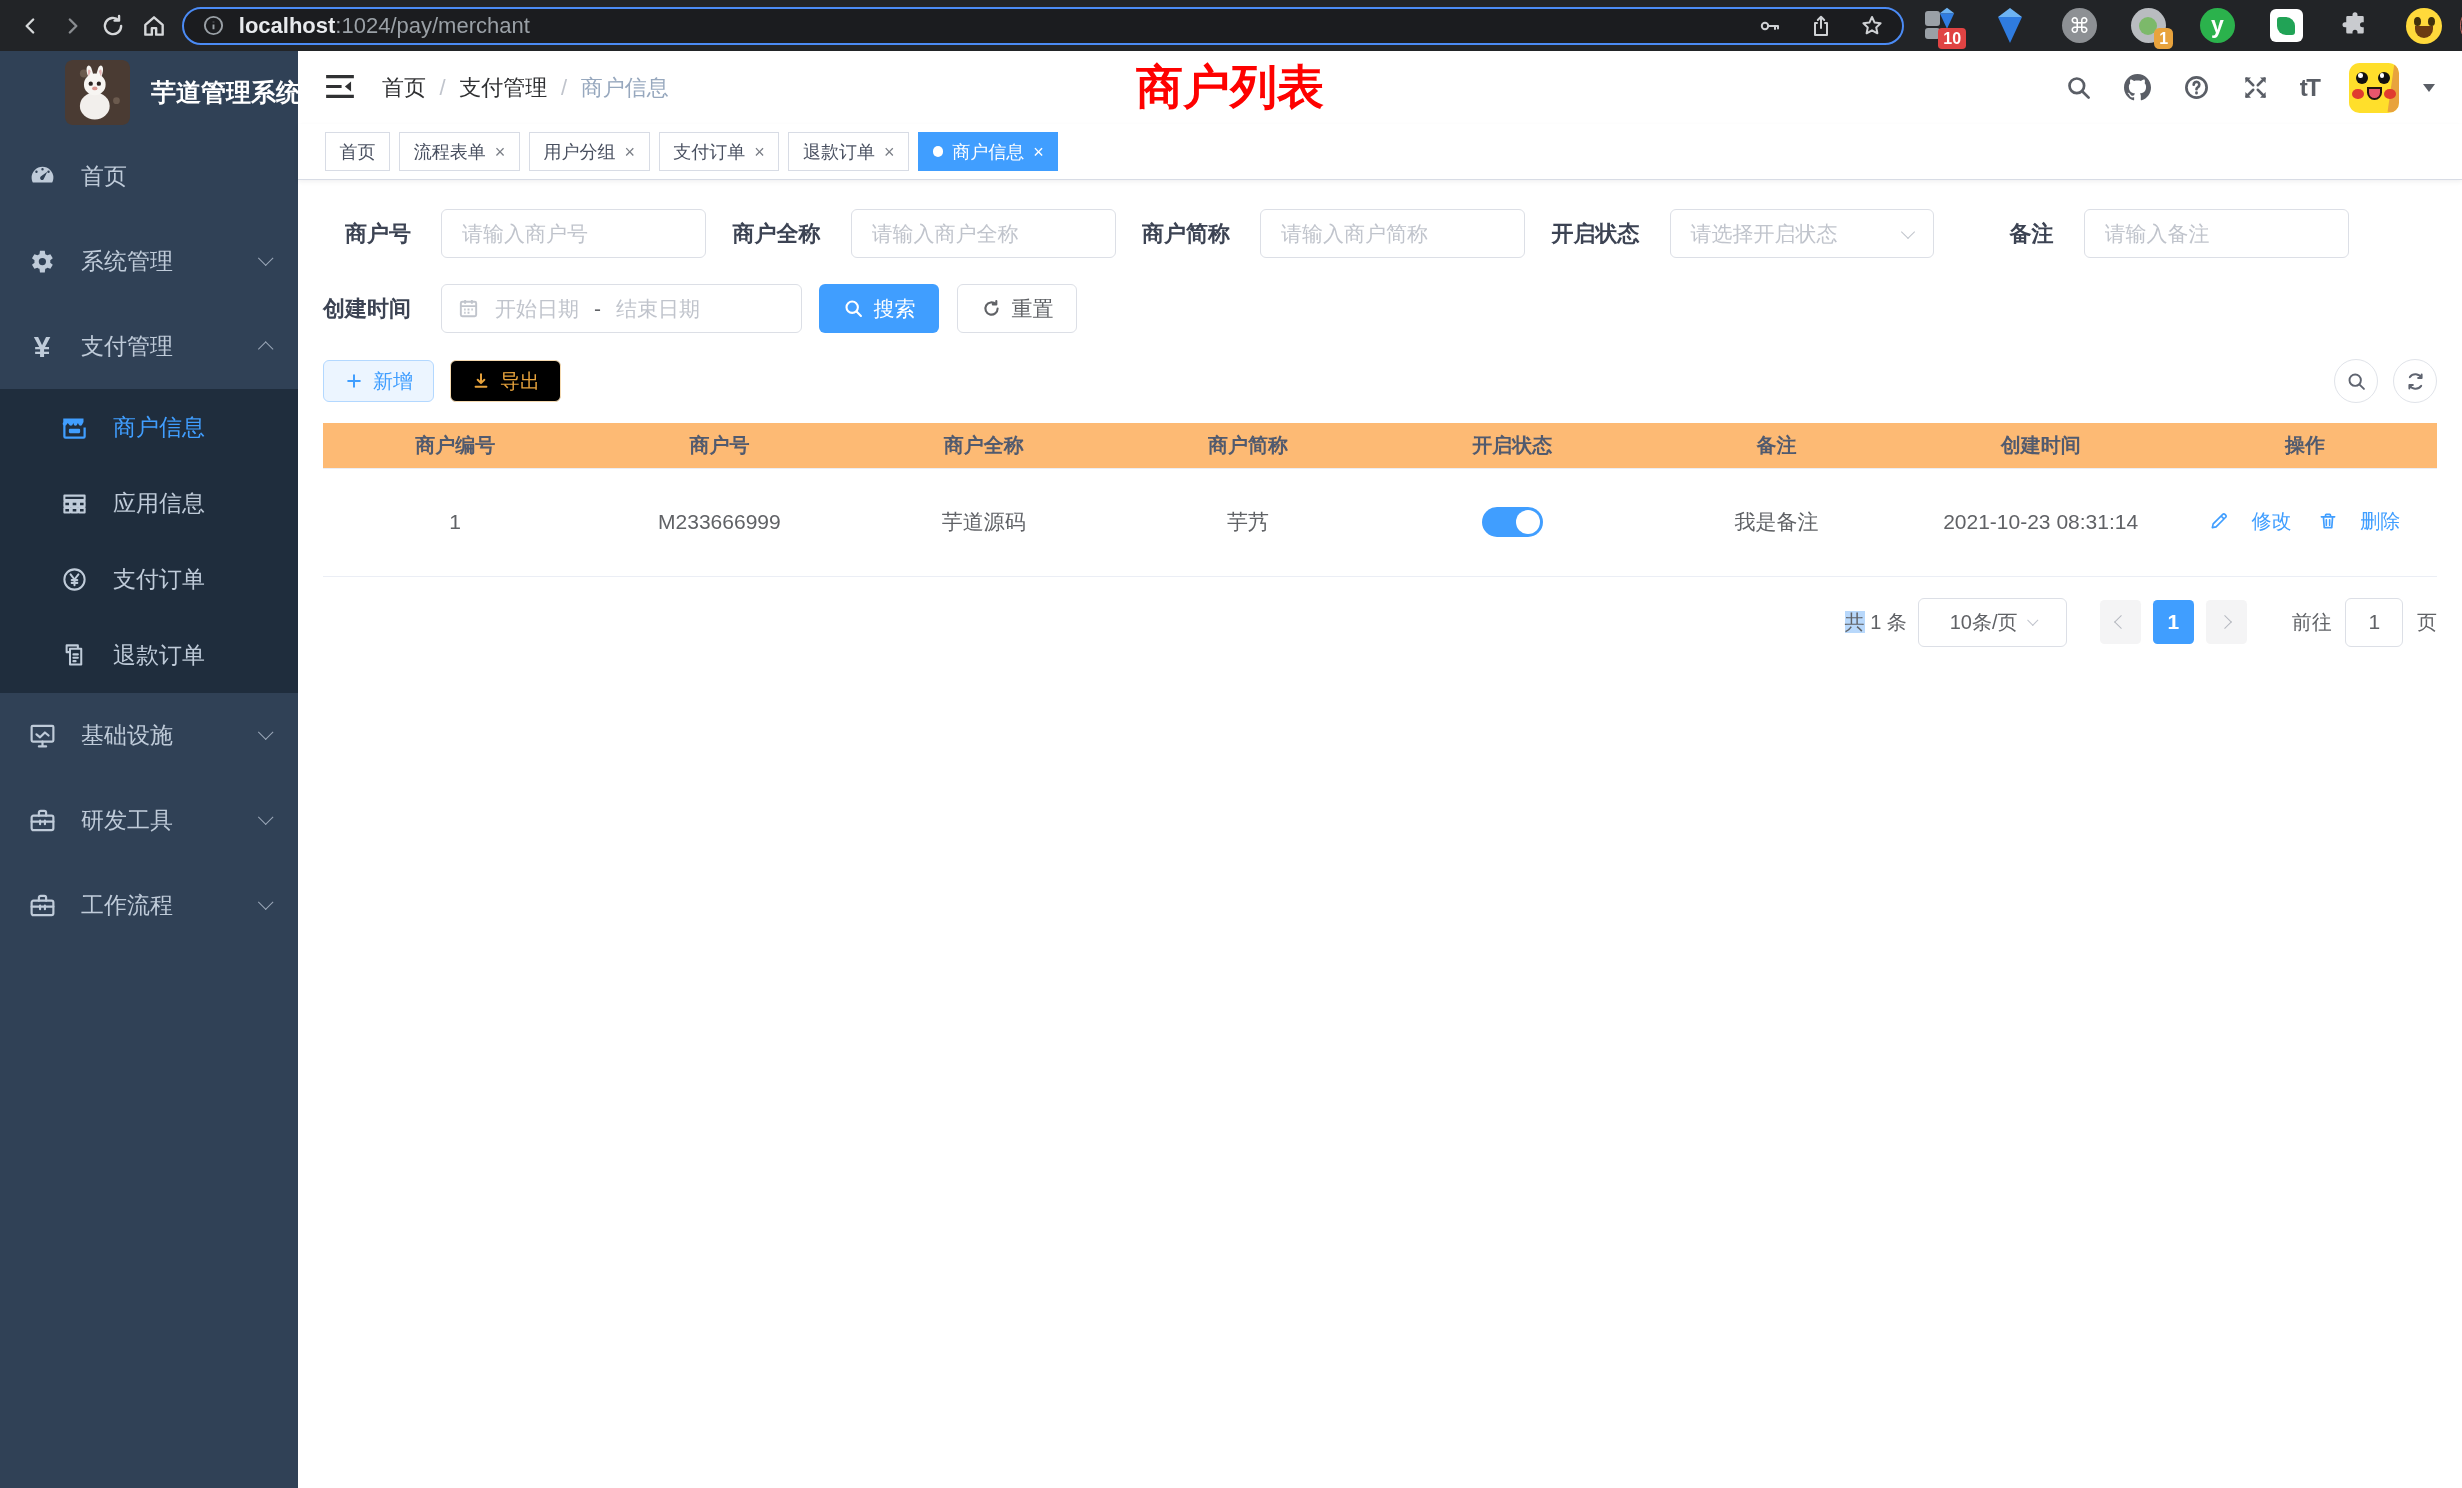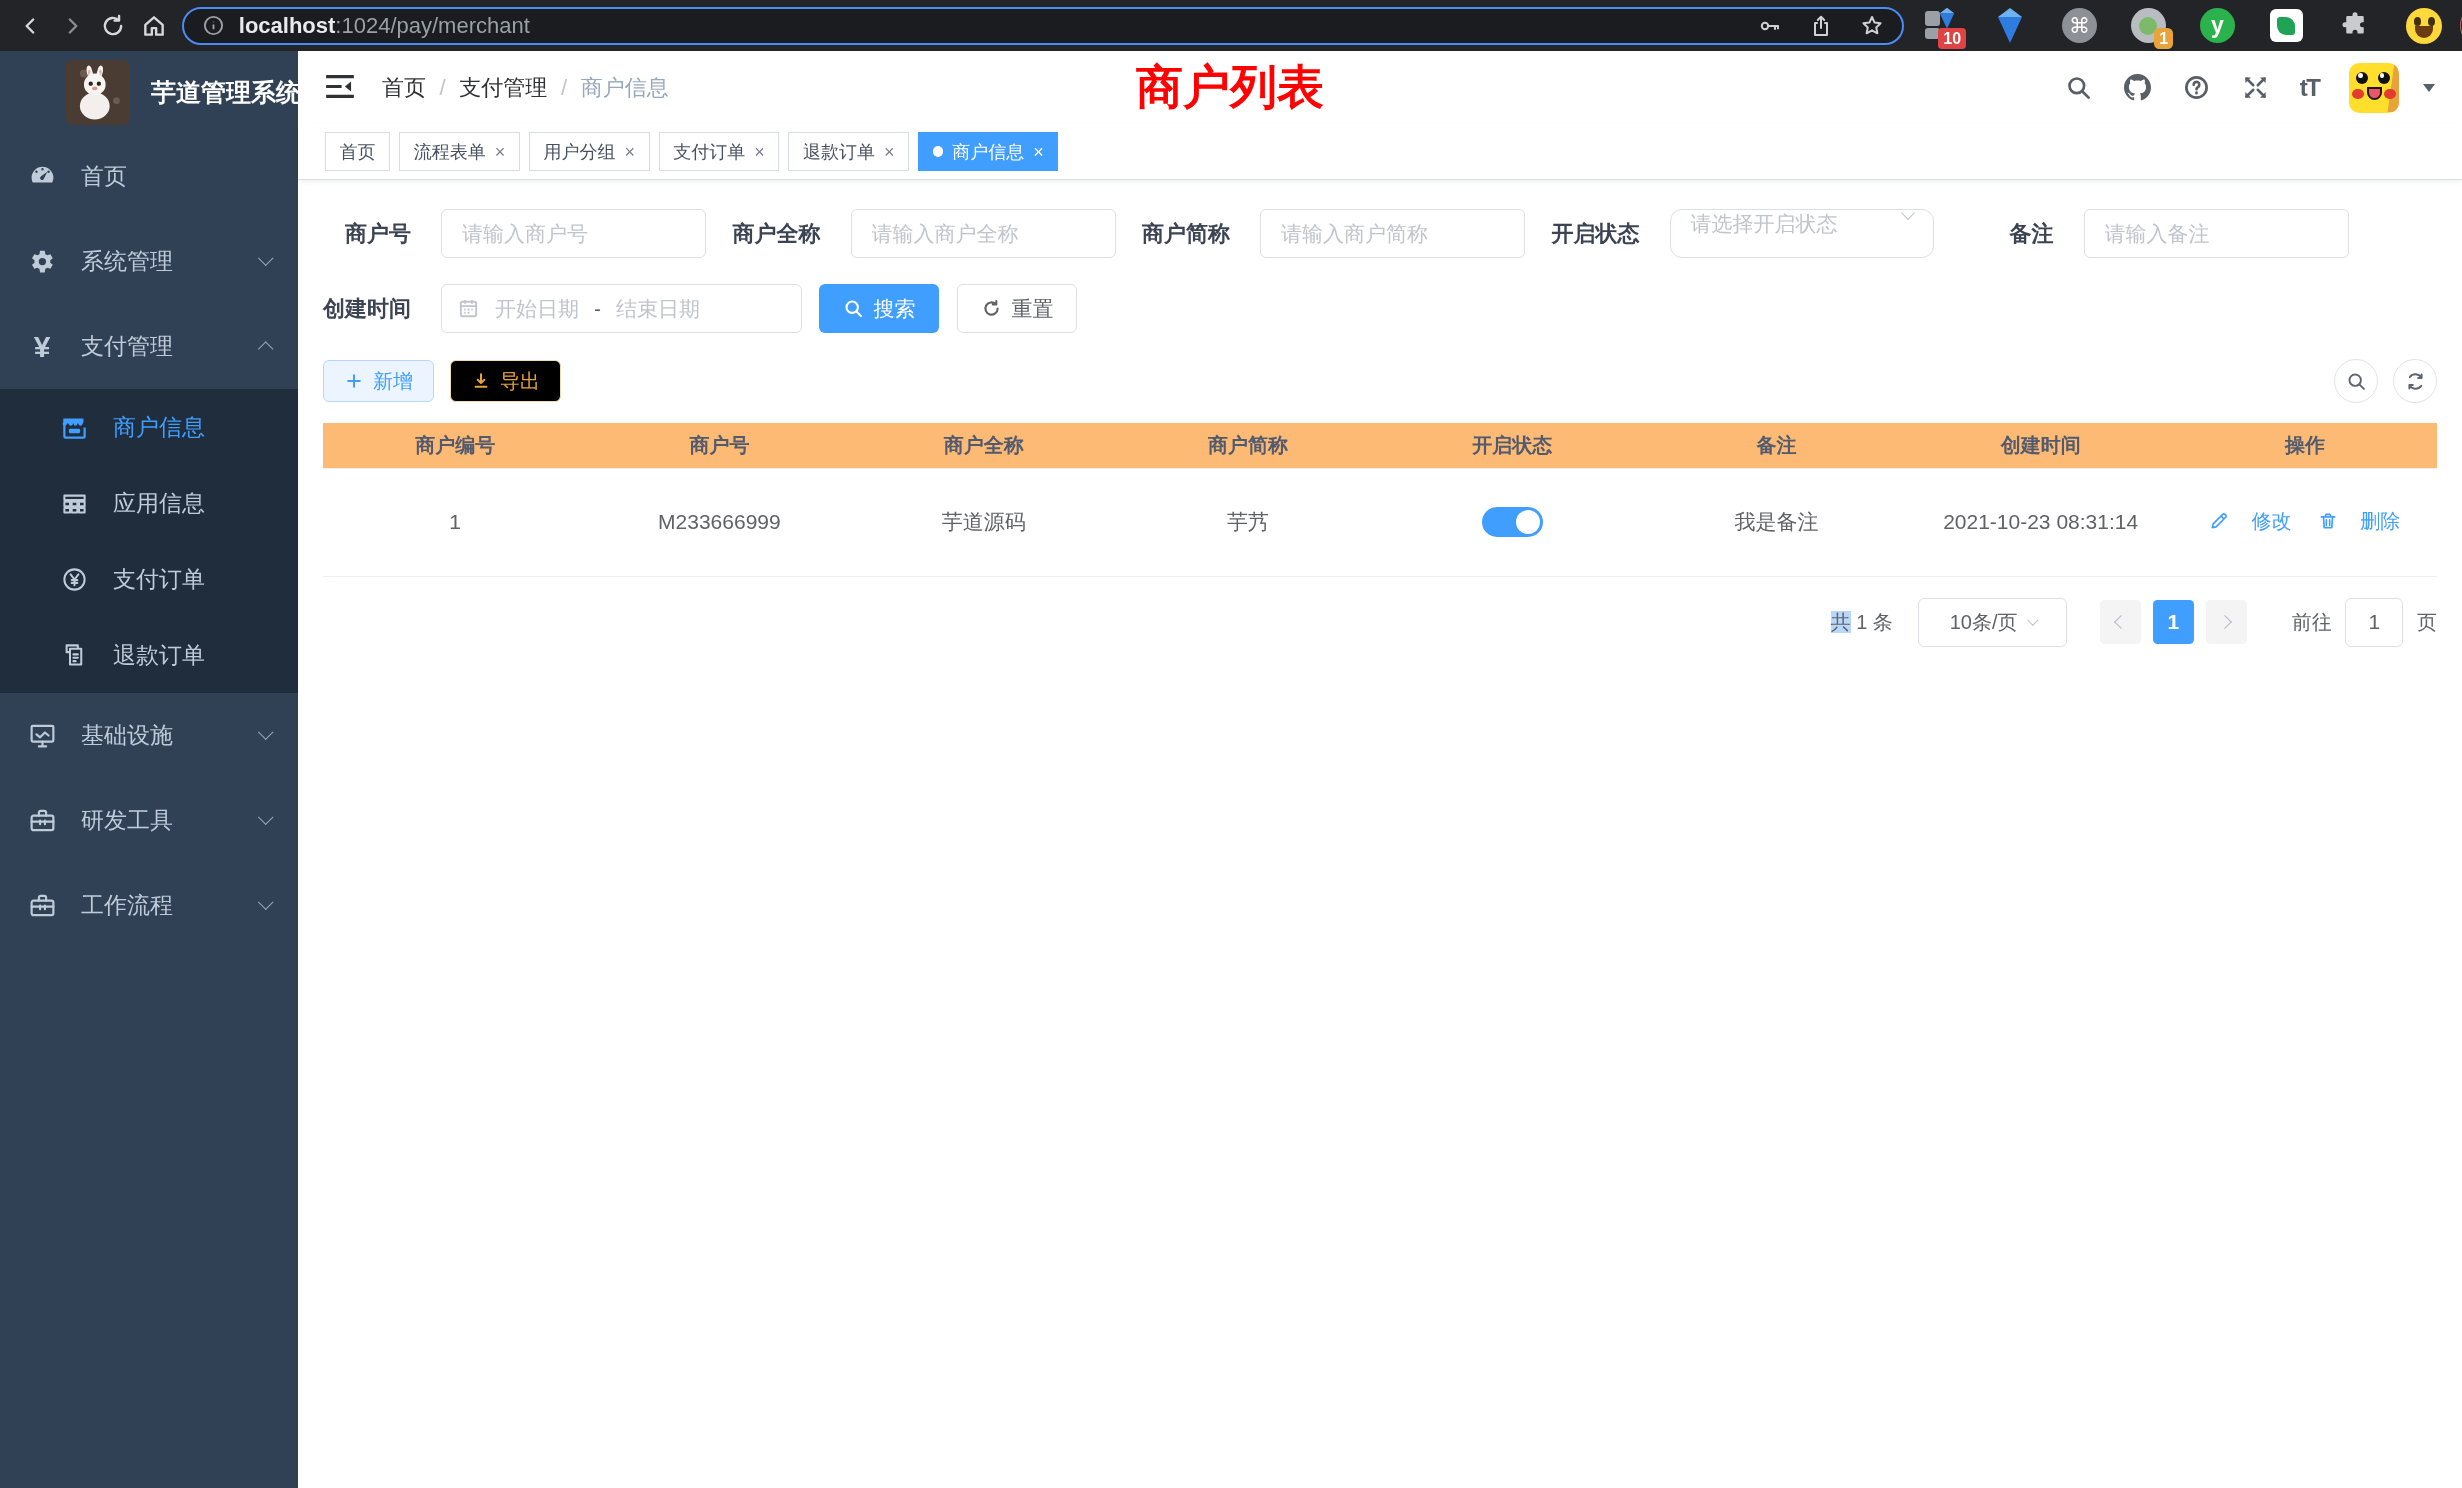--- a/index.html
+++ b/index.html
@@ -97,21 +97,21 @@
 
   
   .content { flex:1; padding:29px 25px 0; }
   .f-row { display:flex; align-items:center; margin-bottom:26px; }
   .f-label { min-width:88px; text-align:right; margin-right:30px; font-size:22px; font-weight:700; color:#3c4353; white-space:nowrap; }
   .f-label.w2 { min-width:45px; }
   .txt-input { width:265px; height:49px; border:0.8px solid #dcdfe6; border-radius:6px; padding:0 20px; font-size:21px; color:#606266; background:#fff; outline:none; font-family:inherit; }
   .txt-input::placeholder { color:#c0c4cc; }
   .f-gap { width:26.5px; flex:none; }
   .f-gap.big { width:75px; }
-  .sel { width:264px; height:49px; border:0.8px solid #dcdfe6; border-radius:12px; display:flex; align-items:flex-start; padding:0 20px; font-size:21px; color:#c0c4cc; background:#fff; cursor:pointer; }
+  .sel { width:264px; height:49px; border:0.8px solid #dcdfe6; border-radius:6px; display:flex; align-items:center; padding:0 20px; font-size:21px; color:#c0c4cc; background:#fff; cursor:pointer; }
   .sel .sc { margin-left:auto; width:10px; height:10px; border-right:1.5px solid #c0c4cc; border-bottom:1.5px solid #c0c4cc; transform:rotate(45deg) translate(-1.5px,-1.5px); }
   .date-range { width:361px; height:49px; border:0.8px solid #dcdfe6; border-radius:6px; display:flex; align-items:center; padding:0 15px; gap:15px; background:#fff; cursor:pointer; }
   .date-range svg { width:23px; height:23px; stroke:#c0c4cc; fill:none; stroke-width:2; }
   .date-range .ph { font-size:21px; color:#c0c4cc; }
   .date-range .dsep { color:#606266; font-size:21px; }
   .btn { height:49px; border-radius:6px; display:inline-flex; align-items:center; justify-content:center; gap:9px; font-size:21px; cursor:pointer; border:0.8px solid transparent; padding:0 23px; white-space:nowrap; }
   .btn svg { width:21px; height:21px; stroke-width:2.4; fill:none; stroke-linecap:round; stroke-linejoin:round; }
   .btn-primary { background:#409eff; color:#fff; margin-left:17.4px; }
   .btn-primary svg { stroke:#fff; }
   .btn-plain { background:#fff; color:#606266; border-color:#dcdfe6; margin-left:18px; }
@@ -130,21 +130,21 @@
   .grid td { height:108px; text-align:center; font-size:21px; color:#606266; border-bottom:0.8px solid #ebeef5; }
   .toggle { width:61px; height:30px; border-radius:15px; background:#409eff; display:inline-block; position:relative; cursor:pointer; vertical-align:middle; }
   .toggle .knob { position:absolute; right:3px; top:3px; width:24px; height:24px; border-radius:50%; background:#fff; }
   .op-link { color:#409eff; font-size:20px; display:inline-flex; align-items:center; gap:22px; cursor:pointer; }
   .op-link + .op-link { margin-left:21px; }
   .op-link svg { width:20px; height:20px; stroke:#409eff; fill:none; stroke-width:2; stroke-linecap:round; stroke-linejoin:round; }
 
   .pagination { display:flex; align-items:center; justify-content:flex-end; margin-top:21px; font-size:20px; color:#606266; }
   .pg-total { white-space:nowrap; }
   .pg-total .hl { background:#b8d8fb; }
-  .pg-size { width:149px; height:49px; border:0.8px solid #dcdfe6; border-radius:6px; display:flex; align-items:center; justify-content:center; gap:9px; margin-left:25px; color:#606266; cursor:pointer; }
+  .pg-size { width:149px; height:49px; border:0.8px solid #dcdfe6; border-radius:6px; display:flex; align-items:center; justify-content:center; gap:9px; margin-left:11px; color:#606266; cursor:pointer; }
   .pg-size .sc { width:8.3px; height:8.3px; border-right:1.5px solid #c0c4cc; border-bottom:1.5px solid #c0c4cc; transform:rotate(45deg) translateY(-2.3px); }
   .pg-btn { width:41px; height:44px; border-radius:4.5px; background:#f4f4f5; display:flex; align-items:center; justify-content:center; cursor:pointer; }
   .pg-btn.prev { margin-left:33px; } .pg-btn.next { margin-left:12px; }
   .pg-btn .ar { width:10px; height:10px; border-right:1.9px solid #b6b9c0; border-bottom:1.9px solid #b6b9c0; }
   .pg-btn .ar.l { transform:rotate(135deg) translate(-0.8px,-0.8px); }
   .pg-btn .ar.r { transform:rotate(-45deg) translate(-0.8px,-0.8px); }
   .pg-page { width:41px; height:44px; border-radius:4.5px; background:#409eff; color:#fff; font-weight:600; font-size:21px; display:flex; align-items:center; justify-content:center; margin-left:12px; cursor:pointer; }
   .pg-goto { display:flex; align-items:center; gap:13.6px; margin-left:45px; white-space:nowrap; }
   .pg-input { width:58px; height:49px; border:0.8px solid #dcdfe6; border-radius:6px; text-align:center; font-size:21px; color:#606266; outline:none; font-family:inherit; }
 </style>

